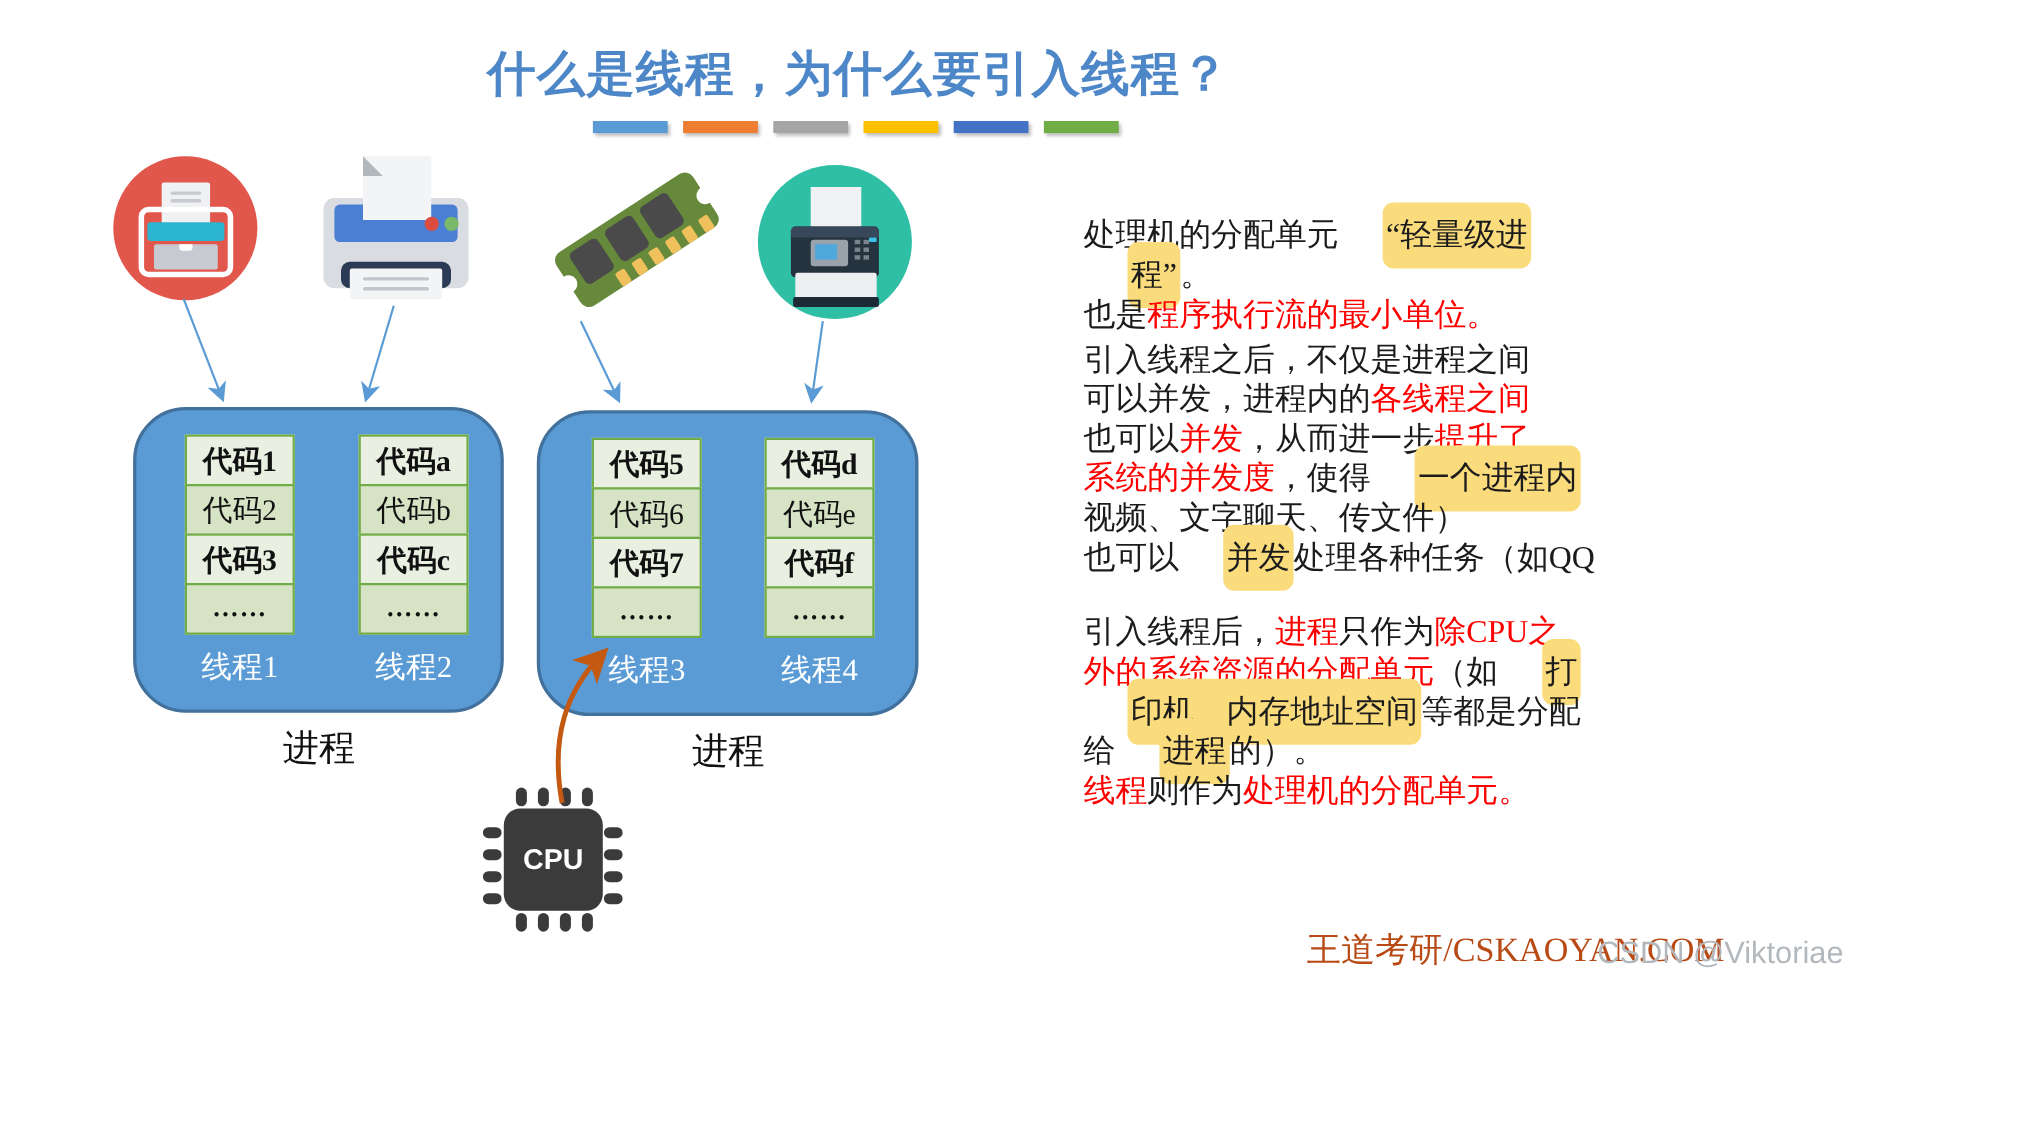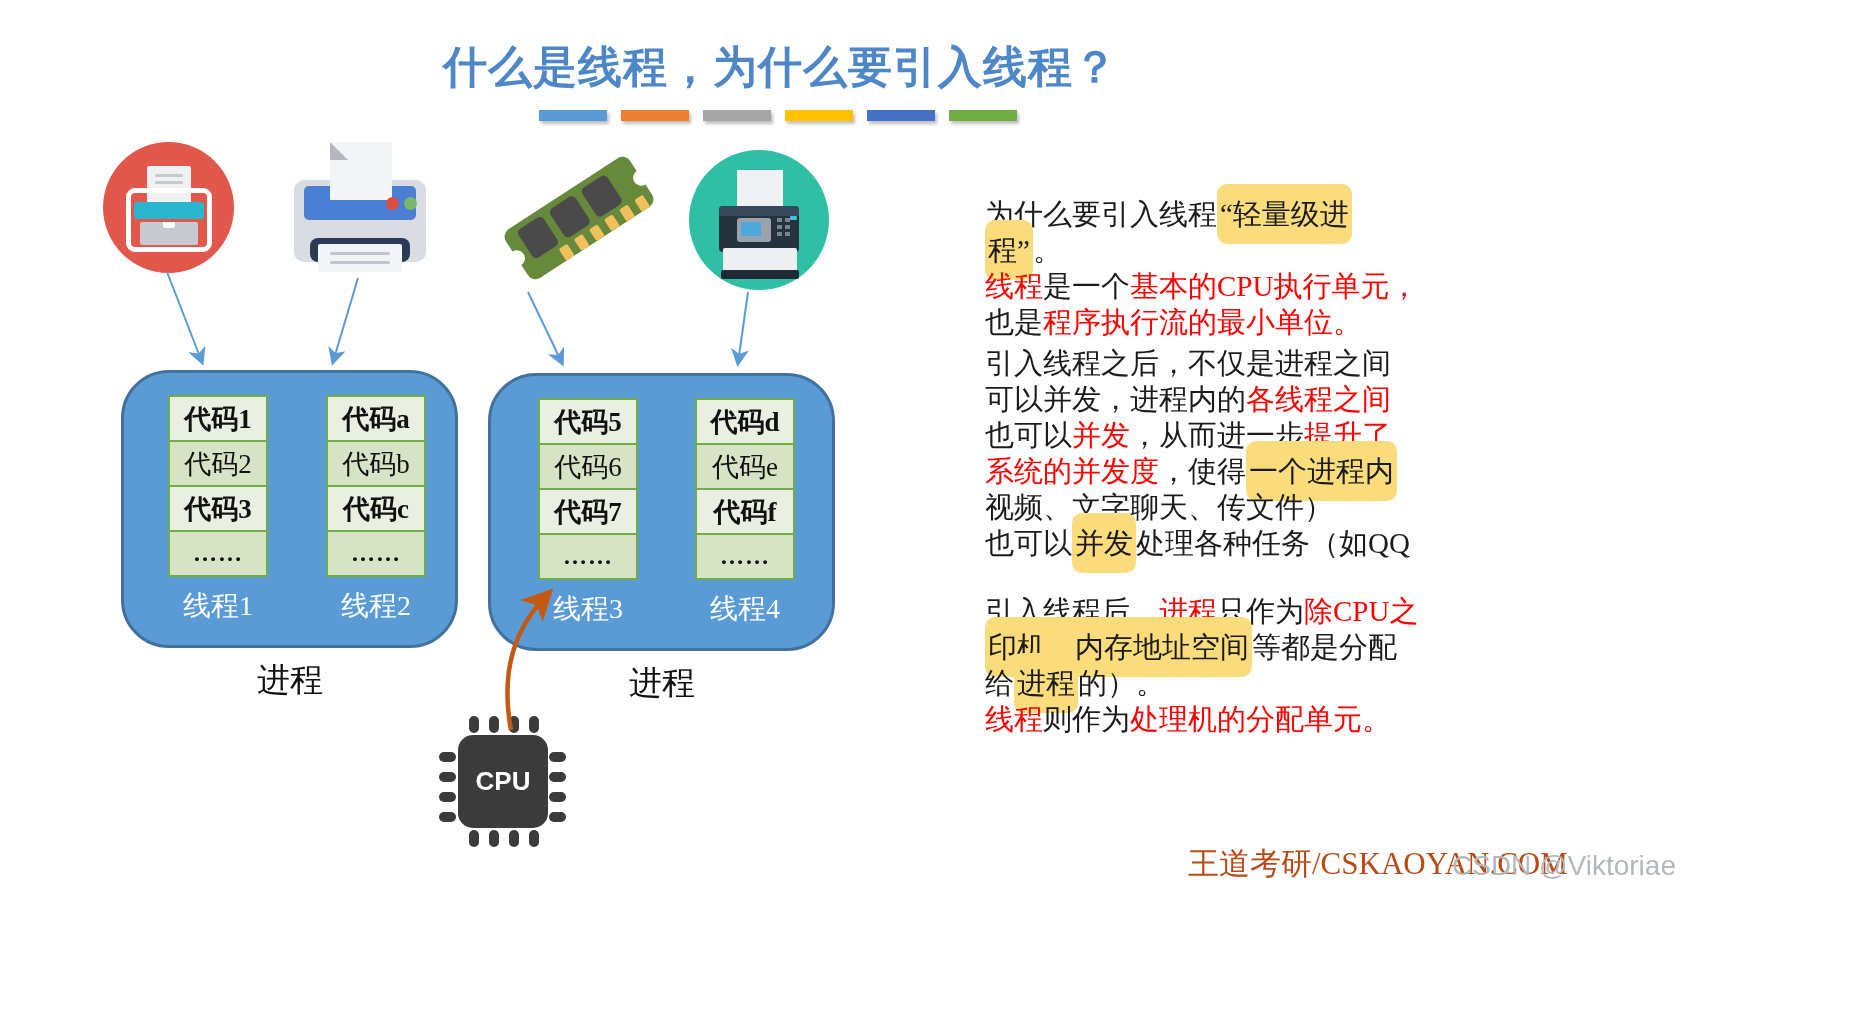--- a/index.html
+++ b/index.html
@@ -77,21 +77,21 @@
   .pin.v{width:10px;height:17px;}
   .pin.h{width:17px;height:10px;}
 
   
   .rich{position:absolute;left:985px;top:196px;width:480px;font-size:29px;line-height:36px;color:var(--text-black);}
   .para + .para{margin-top:5px;}
   .para:nth-of-type(3){margin-top:32px;}
   .tline{white-space:nowrap;}
   .run-k{color:var(--text-black);}
   .run-r{color:var(--text-red);}
-  .run-h{color:var(--text-black);background:var(--highlight);border-radius:10px;padding:14px 3px;}
+  .run-h{color:var(--text-black);background:var(--highlight);border-radius:10px;padding:14px 3px;margin-left:40px;}
 
   
   #arrows{position:absolute;left:0;top:0;pointer-events:none;}
   .blue-arrow{stroke:var(--arrow-blue);stroke-width:2;fill:none;}
   .orange-arrow{stroke:var(--arrow-orange);stroke-width:4.5;fill:none;}
   #bluehead path{fill:var(--arrow-blue);}
   #orangehead path{fill:var(--arrow-orange);}
 
   
   .brand{position:absolute;left:1188px;top:843px;font-size:31px;color:var(--watermark-red);
@@ -239,35 +239,35 @@
     </defs>
     <line class="blue-arrow" x1="167" y1="272" x2="202" y2="362" marker-end="url(#bluehead)"></line>
     <line class="blue-arrow" x1="358" y1="278" x2="333" y2="362" marker-end="url(#bluehead)"></line>
     <line class="blue-arrow" x1="528" y1="292" x2="562" y2="363" marker-end="url(#bluehead)"></line>
     <line class="blue-arrow" x1="748" y1="292" x2="738" y2="363" marker-end="url(#bluehead)"></line>
     <path class="orange-arrow" d="M 511 730 C 500 670 515 628 547 595" marker-end="url(#orangehead)"></path>
   </svg>
 
   <div class="rich">
       <div class="para">
-        <div class="tline"><span class="run-k">为什么要引入线程</span><span class="run-h">“轻量级进</span></div>
+        <div class="tline"><span class="run-k">处理机的分配单元</span><span class="run-h">“轻量级进</span></div>
         <div class="tline"><span class="run-h">程”</span><span class="run-k">。</span></div>
-        <div class="tline"><span class="run-r">线程</span><span class="run-k">是一个</span><span class="run-r">基本的CPU执行单元，</span></div>
         <div class="tline"><span class="run-k">也是</span><span class="run-r">程序执行流的最小单位。</span></div>
       </div>
       <div class="para">
         <div class="tline"><span class="run-k">引入线程之后，不仅是进程之间</span></div>
         <div class="tline"><span class="run-k">可以并发，进程内的</span><span class="run-r">各线程之间</span></div>
         <div class="tline"><span class="run-k">也可以</span><span class="run-r">并发</span><span class="run-k">，从而进一步</span><span class="run-r">提升了</span></div>
         <div class="tline"><span class="run-r">系统的并发度</span><span class="run-k">，使得</span><span class="run-h">一个进程内</span></div>
         <div class="tline"><span class="run-k">视频、文字聊天、传文件）</span></div>
         <div class="tline"><span class="run-k">也可以</span><span class="run-h">并发</span><span class="run-k">处理各种任务（如QQ</span></div>
       </div>
       <div class="para">
         <div class="tline"><span class="run-k">引入线程后，</span><span class="run-r">进程</span><span class="run-k">只作为</span><span class="run-r">除CPU之</span></div>
+        <div class="tline"><span class="run-r">外的系统资源的分配单元</span><span class="run-k">（如</span><span class="run-h">打</span></div>
         <div class="tline"><span class="run-h">印机、内存地址空间</span><span class="run-k">等都是分配</span></div>
         <div class="tline"><span class="run-k">给</span><span class="run-h">进程</span><span class="run-k">的）。</span></div>
         <div class="tline"><span class="run-r">线程</span><span class="run-k">则作为</span><span class="run-r">处理机的分配单元。</span></div>
       </div>
     </div>
 
   <div class="brand">王道考研/CSKAOYAN.COM</div>
   <div class="csdn">CSDN @Viktoriae</div>
 
 </div>

